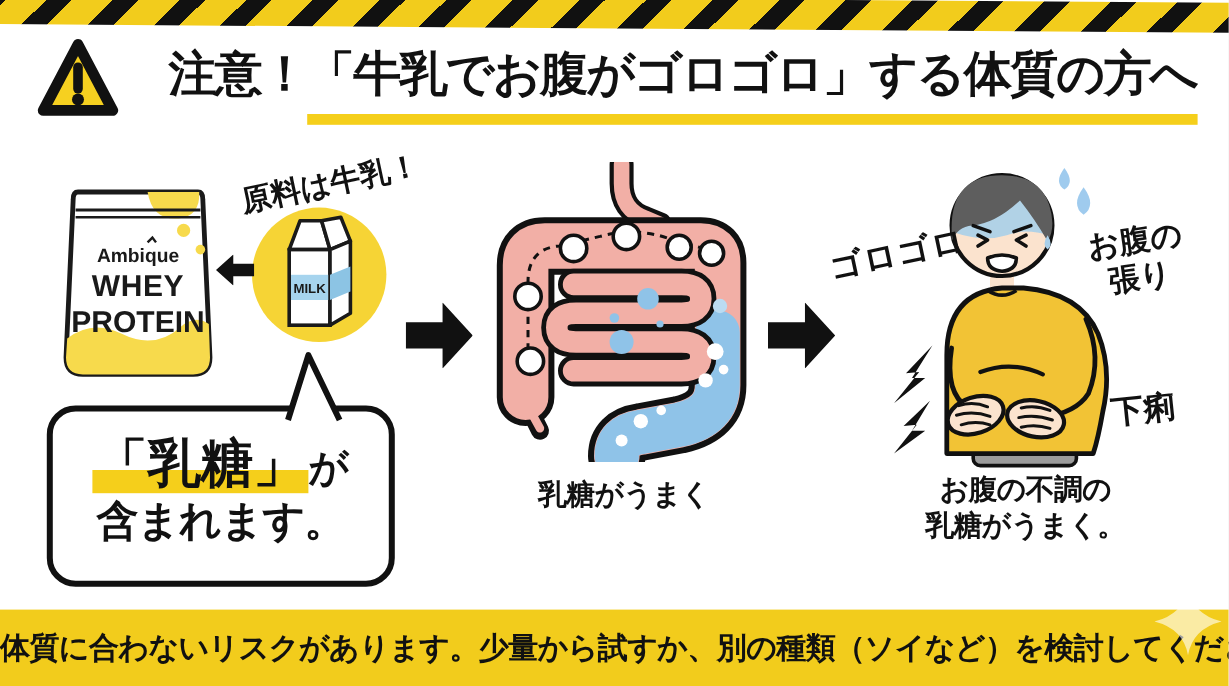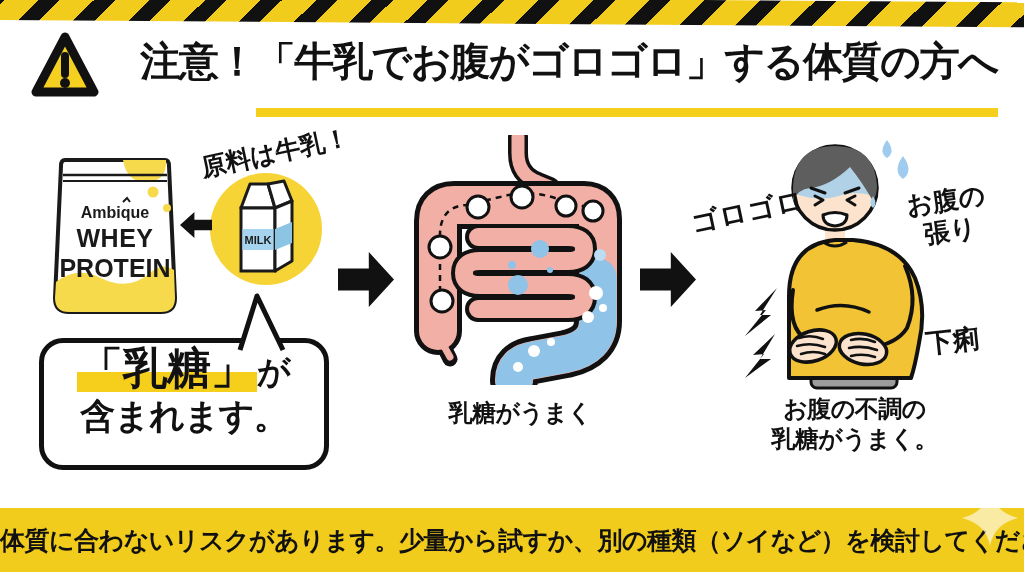--- a/index.html
+++ b/index.html
@@ -17,21 +17,21 @@
   }
   
   .title-row{position:absolute;top:28px;left:0;width:1024px;height:80px;}
   .warn-icon{position:absolute;left:30px;top:2px;}
   .main-title{
     position:absolute;left:120px;top:6px;width:898px;
     text-align:center;font-size:40px;font-weight:900;letter-spacing:-1.5px;
     white-space:nowrap;margin:0;
   }
   .main-title .hl{
-    display:inline-block;border-bottom:9px solid #F5CF1B;padding-bottom:19px;
+    display:inline-block;border-bottom:9px solid #F5CF1B;padding-bottom:6px;
   }
   
   .bag-svg{position:absolute;left:45px;top:150px;}
   .milk-svg{position:absolute;left:205px;top:168px;}
   .source-note{
     position:absolute;left:198px;top:152px;font-size:25px;font-weight:900;
     white-space:nowrap;transform:rotate(-12deg);transform-origin:left top;
   }
   .arrow{position:absolute;background:#111;}
   .arrow-left{
@@ -41,21 +41,21 @@
   .arrow-right{
     width:56px;height:55px;
     clip-path:polygon(0% 30%,55% 30%,55% 0%,100% 50%,55% 100%,55% 70%,0% 70%);
   }
   .arrow-1{left:338px;top:252px;}
   .arrow-2{left:640px;top:252px;}
   
   .bubble{
     position:absolute;left:39px;top:338px;width:280px;height:122px;
     background:#fff;border:5px solid #111;border-radius:24px;
-    text-align:center;padding-top:0;
+    text-align:center;padding-top:19px;
   }
   .bubble .line1{font-size:44px;font-weight:900;line-height:1.15;}
   .bubble .line1 .hl-bg{
     background:linear-gradient(transparent 60%,#F5CF1B 60%);
     padding:0 2px;
   }
   .bubble .line1 .suffix{font-size:33px;}
   .bubble .line2{font-size:35px;font-weight:900;letter-spacing:-1px;line-height:1.25;}
   .bubble-pointer{position:absolute;left:225px;top:290px;z-index:3;}
   

